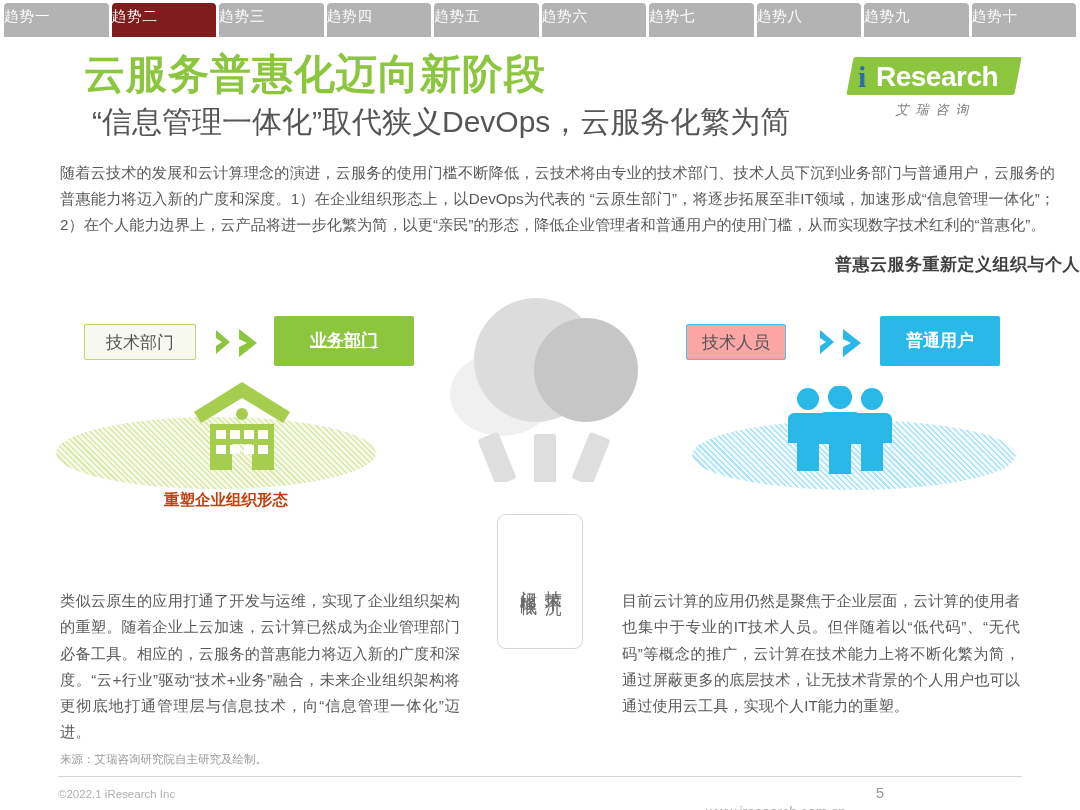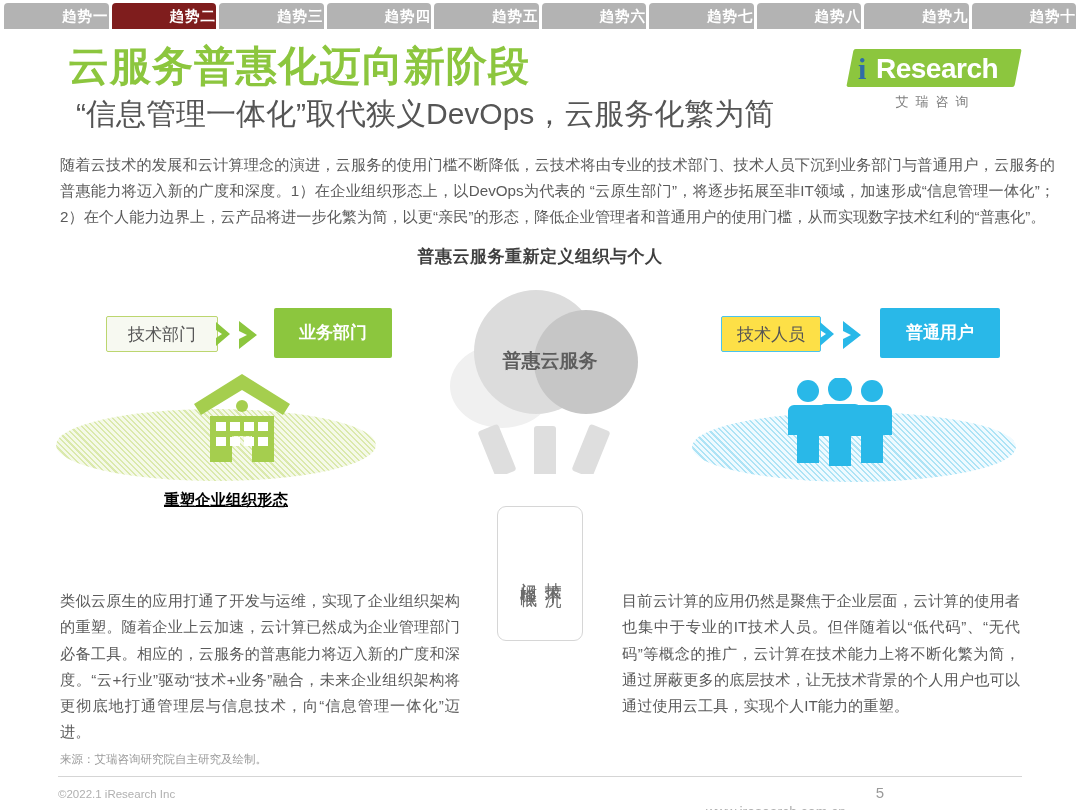--- a/index.html
+++ b/index.html
@@ -4,27 +4,27 @@
 <style>
   html,body{margin:0;padding:0;}
   body{
     width:1080px;height:810px;background:#ffffff;overflow:hidden;
     font-family:"Liberation Sans","DejaVu Sans",sans-serif;
     color:#595959;position:relative;
   }
   
   .tabbar{display:flex;gap:3px;padding:3px 4px 0 4px;box-sizing:border-box;width:1080px;}
   .tab{
-    flex:1;height:26px;line-height:26px;text-align:right;
-    background:#b3b3b3;color:#ffffff;font-size:14.5px;font-weight:bold;
+    flex:1;height:34px;line-height:26px;text-align:left;
+    background:#b3b3b3;color:#ffffff;font-size:14.5px;font-weight:normal;
     border-radius:4px 4px 0 0;letter-spacing:1px;
   }
   .tab.active{background:#7f1d1d;}
   
-  .header{position:relative;padding:0 60px;}
+  .header{position:relative;padding:0 60px;margin-left:16px;}
   .title{
     color:#8cc63e;font-size:41px;font-weight:bold;letter-spacing:1px;
     margin:14px 0 0 8px;line-height:1.15;
   }
   .subtitle{
     color:#555;font-size:30px;font-weight:normal;letter-spacing:0px;
     margin:6px 0 0 16px;line-height:1.2;
   }
   
   .logo{position:absolute;right:58px;top:6px;width:180px;text-align:center;}
@@ -37,46 +37,47 @@
     position:absolute;left:16px;top:3px;color:#2f6ca8;font-size:30px;font-weight:bold;
     z-index:3;font-family:"Liberation Serif",serif;
   }
   .logo-word{
     position:absolute;left:34px;top:4px;color:#ffffff;font-size:28px;font-weight:bold;
     z-index:3;letter-spacing:-0.5px;
   }
   .logo-cn{
     margin-top:4px;color:#7d7d7d;font-size:13px;letter-spacing:7px;
     text-indent:7px;
+    font-style:italic;
   }
   
   .lead{
     margin:20px 25px 0 60px;font-size:15.2px;line-height:1.72;color:#5a5a5a;
     text-align:justify;
   }
   
   .fig-title{
-    text-align:center;font-size:17px;font-weight:bold;color:#3f3f3f;
+    text-align:right;font-size:17px;font-weight:bold;color:#3f3f3f;
     margin-top:14px;letter-spacing:0.5px;
   }
   .figure{position:relative;height:330px;margin-top:6px;}
   
   .pillbox{
     position:absolute;height:36px;line-height:36px;text-align:center;
     font-size:17px;border-radius:2px;box-sizing:border-box;
   }
   .box-ghost-green{
-    left:84px;top:42px;width:112px;background:#f7f9f1;border:1.5px solid #bcd66f;color:#555;margin-left:22px;
+    left:84px;top:42px;width:112px;background:#f7f9f1;border:1.5px solid #bcd66f;color:#555;
   }
   .box-solid-green{
-    left:274px;top:34px;width:118px;height:50px;line-height:50px;
-    background:#8cc63e;color:#fff;font-weight:bold;
+    left:274px;top:34px;width:140px;height:50px;line-height:50px;
+    background:#8cc63e;color:#fff;font-weight:bold;text-decoration:underline;
   }
   .box-ghost-blue{
-    left:686px;top:42px;width:100px;background:#fde047;border:1.5px solid #49c4ee;color:#555;margin-left:35px;
+    left:686px;top:42px;width:100px;background:#fca5a5;border:1.5px solid #49c4ee;color:#555;
   }
   .box-solid-blue{
     left:880px;top:34px;width:120px;height:50px;line-height:50px;
     background:#29b8e8;color:#fff;font-weight:bold;
   }
   
   .chev{position:absolute;top:46px;display:flex;gap:3px;}
   .chev.left{left:214px;}
   .chev.right{left:818px;}
   .chev svg{display:block;}
@@ -92,21 +93,21 @@
     background:repeating-linear-gradient(45deg,#a9e2f5 0 1.5px,#eefaff 1.5px 4px);
     opacity:.95;
   }
   .icon-wrap{position:absolute;}
   .icon-building{left:186px;top:98px;}
   .icon-people{left:782px;top:104px;}
   
   .caption{
     position:absolute;text-align:center;font-size:15.5px;font-weight:bold;
   }
-  .cap-green{left:76px;top:216px;width:300px;color:#000000;text-decoration:underline;}
+  .cap-green{left:76px;top:208px;width:300px;color:#c2410c;}
   .cap-blue{left:696px;top:218px;width:316px;color:#29b8e8;}
   
   .cloud{position:absolute;left:440px;top:0px;width:220px;height:200px;}
   .cloud-label{
     position:absolute;left:440px;top:74px;width:220px;text-align:center;
     font-size:19px;font-weight:bold;color:#5d5d5d;
   }
   
   .vbox{
     position:absolute;left:497px;top:232px;width:86px;height:135px;
@@ -176,21 +177,20 @@
       <ellipse cx="62" cy="112" rx="52" ry="42" fill="#f0f0f0"></ellipse>
       <circle cx="96" cy="78" r="62" fill="#dcdcdc"></circle>
       <circle cx="146" cy="88" r="52" fill="#c6c6c6"></circle>
       <g fill="#dedede">
         <rect x="46" y="152" width="22" height="50" rx="3" transform="rotate(-22 57 177)"></rect>
         <rect x="94" y="152" width="22" height="54" rx="3"></rect>
         <rect x="140" y="152" width="22" height="50" rx="3" transform="rotate(22 151 177)"></rect>
       </g>
     </svg>
   </div>
-  <div class="cloud-label">普惠云服务</div>
 
   <div class="pillbox box-ghost-green">技术部门</div>
   <div class="chev left">
     <svg width="20" height="28" viewBox="0 0 20 28">
         <path d="M2 2 L16 14 L2 26 L2 18 L8 14 L2 10 Z" fill="#8cc63e"></path>
       </svg>
     <svg width="24" height="30" viewBox="0 0 24 30">
         <path d="M2 1 L20 15 L2 29 L2 19 L10 15 L2 11 Z" fill="#8cc63e"></path>
       </svg>
   </div>

